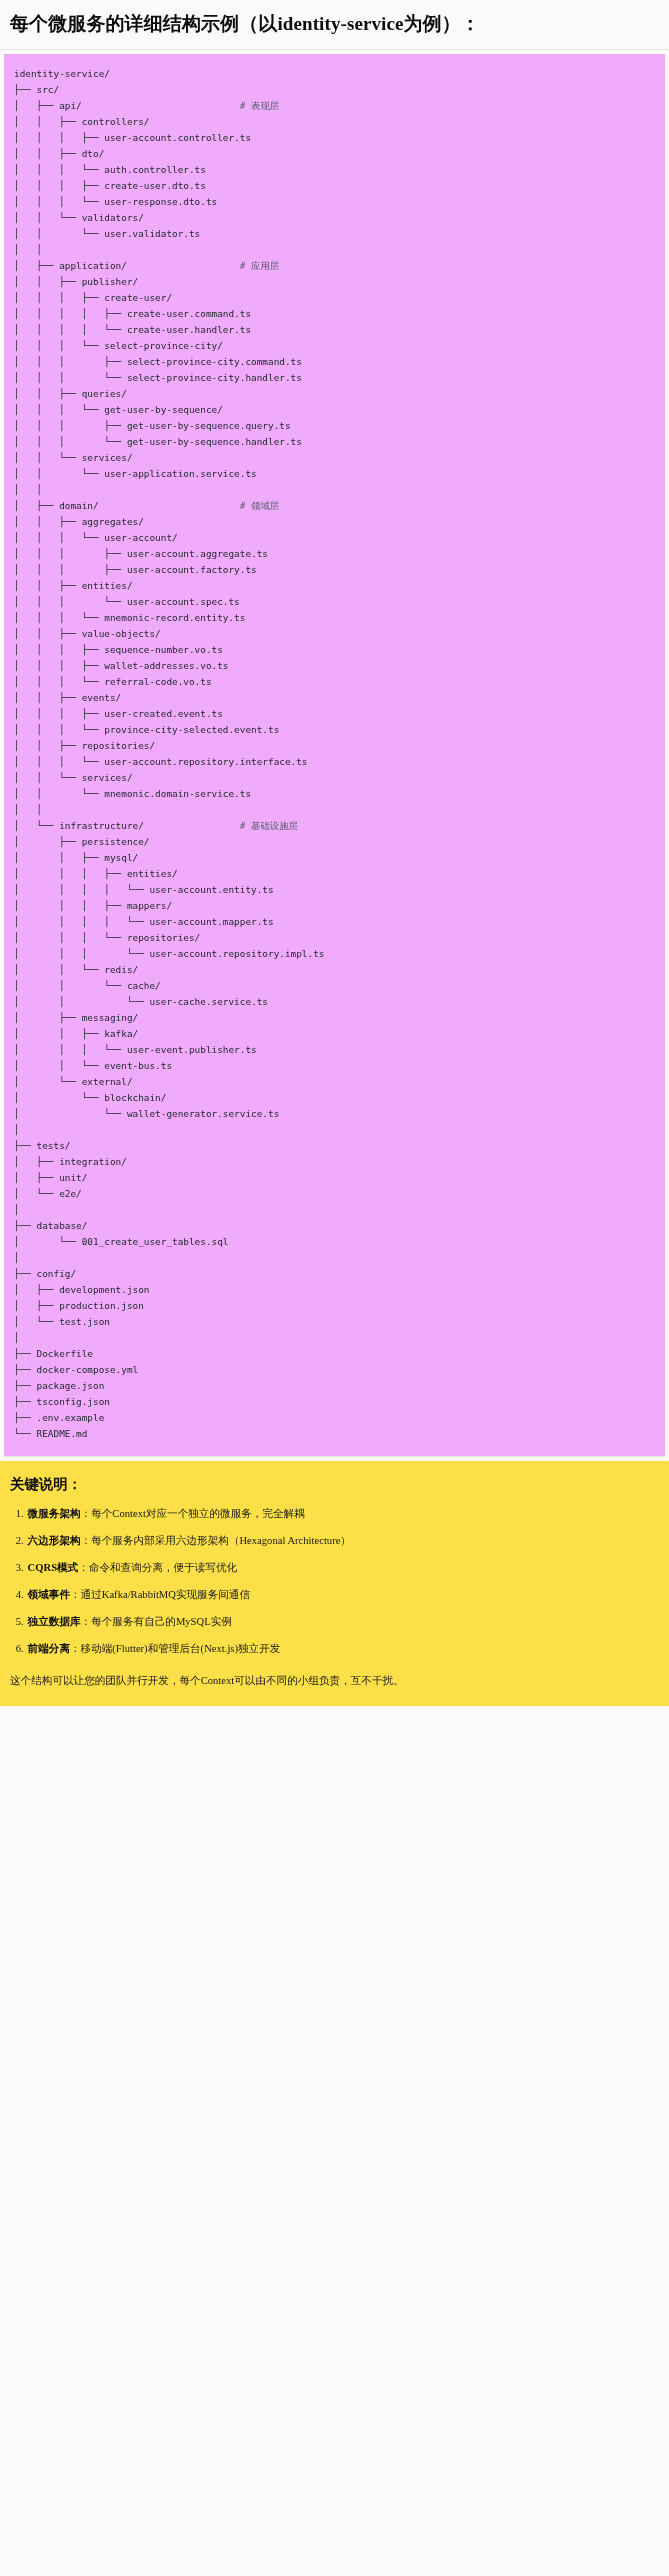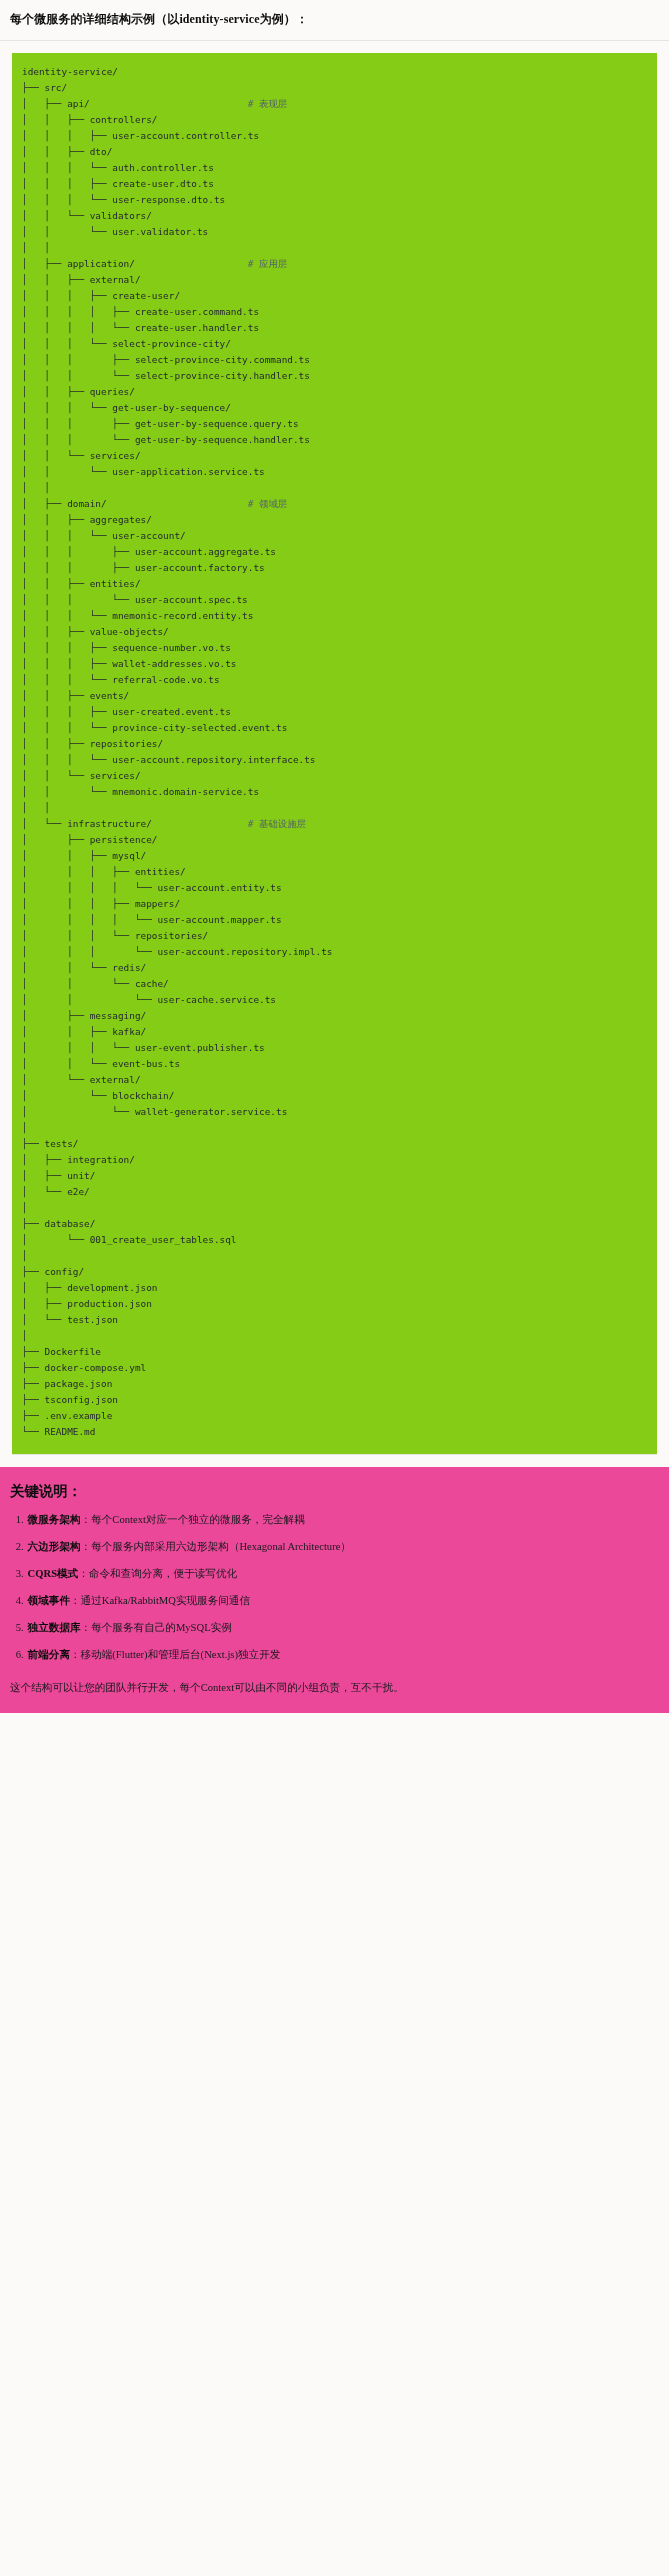--- a/index.html
+++ b/index.html
@@ -17,34 +17,34 @@
   .page {
     width: 669px;
     box-sizing: border-box;
     background: #fbfaf8;
   }
 
   
   .doc-heading {
     font-family: "Liberation Serif", serif;
     font-weight: bold;
-    font-size: 12px;
+    font-size: 19px;
     line-height: 1.35;
     color: #0d0d0d;
     padding: 11.3px 10px 12.5px 10px;
     margin: 0;
     letter-spacing: 0.1px;
     border-bottom: 0.6px solid #e6e4e0;
   }
 
   
   .codeblock {
-    background: #84cc16;
+    background: #f0abfc;
     padding: 11.3px 10px 13.8px 10px;
-    margin: 12px;
+    margin: 4px;
     border-bottom: 0.6px solid #e6e4e0;
   }
   pre.tree {
     margin: 0;
     padding: 0;
     font-family: "DejaVu Sans Mono", "Liberation Mono", monospace;
     font-size: 9.4px;
     line-height: 16px;
     color: #24292e;
     white-space: pre;
@@ -54,21 +54,21 @@
     display: block;
     white-space: pre;
   }
   pre.tree .cmt {
     color: #55606b;
   }
 
   
   .keypoints {
     padding: 13.8px 10px 16.3px 10px;
-    background: #ec4899;
+    background: #fde047;
   }
   .kp-title {
     font-family: "Liberation Serif", serif;
     font-weight: bold;
     font-size: 14.4px;
     line-height: 1.4;
     color: #0d0d0d;
     margin: 0 0 11.3px 0;
   }
   ol.kp-list {
@@ -114,21 +114,21 @@
 </span><span class="row"><span>│   │   ├── controllers/</span>
 </span><span class="row"><span>│   │   │   ├── user-account.controller.ts</span>
 </span><span class="row"><span>│   │   ├── dto/</span>
 </span><span class="row"><span>│   │   │   └── auth.controller.ts</span>
 </span><span class="row"><span>│   │   │   ├── create-user.dto.ts</span>
 </span><span class="row"><span>│   │   │   └── user-response.dto.ts</span>
 </span><span class="row"><span>│   │   └── validators/</span>
 </span><span class="row"><span>│   │       └── user.validator.ts</span>
 </span><span class="row"><span>│   │</span>
 </span><span class="row"><span>│   ├── application/</span><span>                    </span><span class="cmt"># 应用层</span>
-</span><span class="row"><span>│   │   ├── external/</span>
+</span><span class="row"><span>│   │   ├── publisher/</span>
 </span><span class="row"><span>│   │   │   ├── create-user/</span>
 </span><span class="row"><span>│   │   │   │   ├── create-user.command.ts</span>
 </span><span class="row"><span>│   │   │   │   └── create-user.handler.ts</span>
 </span><span class="row"><span>│   │   │   └── select-province-city/</span>
 </span><span class="row"><span>│   │   │       ├── select-province-city.command.ts</span>
 </span><span class="row"><span>│   │   │       └── select-province-city.handler.ts</span>
 </span><span class="row"><span>│   │   ├── queries/</span>
 </span><span class="row"><span>│   │   │   └── get-user-by-sequence/</span>
 </span><span class="row"><span>│   │   │       ├── get-user-by-sequence.query.ts</span>
 </span><span class="row"><span>│   │   │       └── get-user-by-sequence.handler.ts</span>

